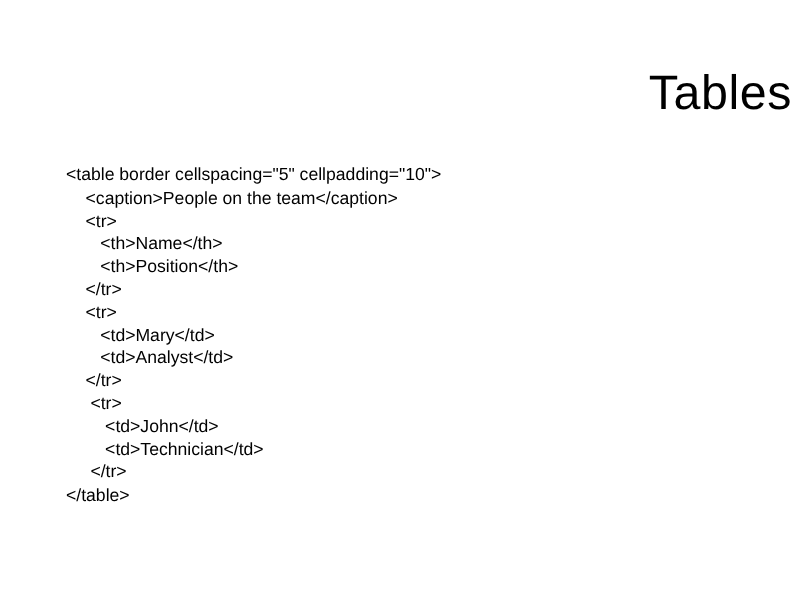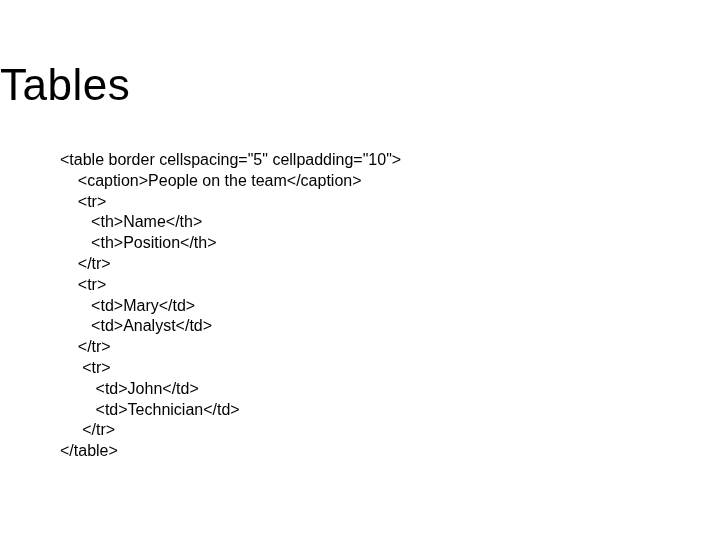--- a/index.html
+++ b/index.html
@@ -15,21 +15,21 @@
     width: 720px;
     height: 540px;
     position: relative;
     box-sizing: border-box;
   }
   .title {
     position: absolute;
     top: 60px;
     left: 0;
     width: 100%;
-    text-align: left;
+    text-align: right;
     font-size: 44px;
     font-weight: 400;
     letter-spacing: 0.5px;
   }
   .code-block {
     position: absolute;
     top: 150px;
     left: 60px;
     font-size: 16px;
     line-height: 1.3;

